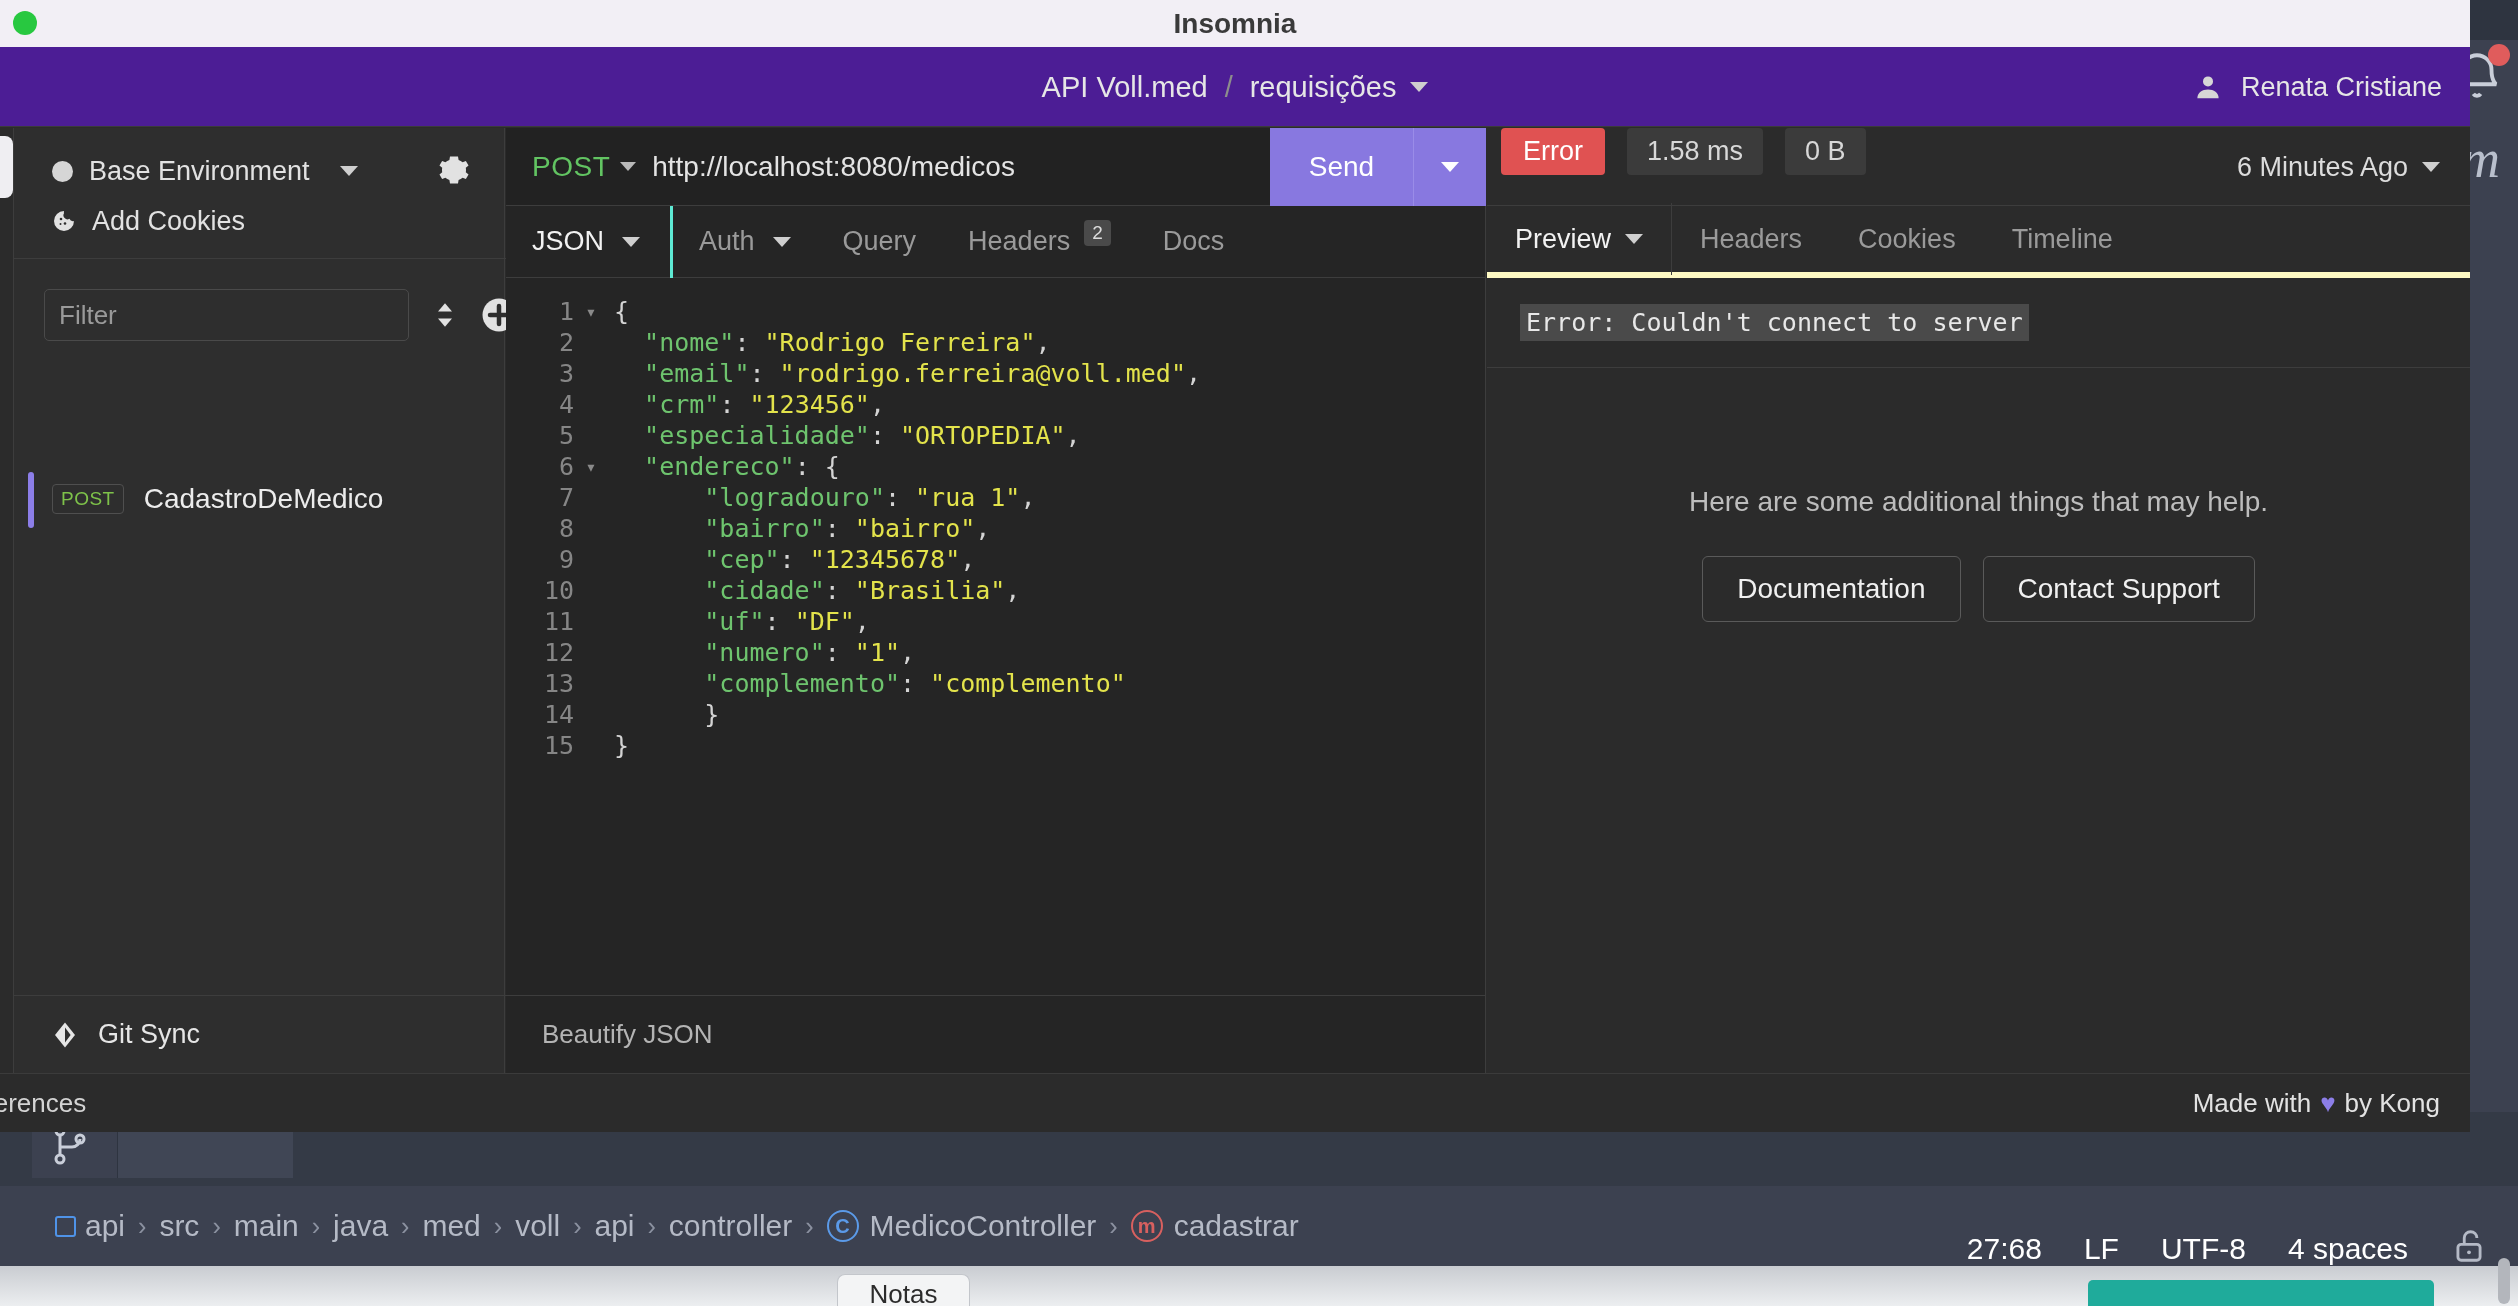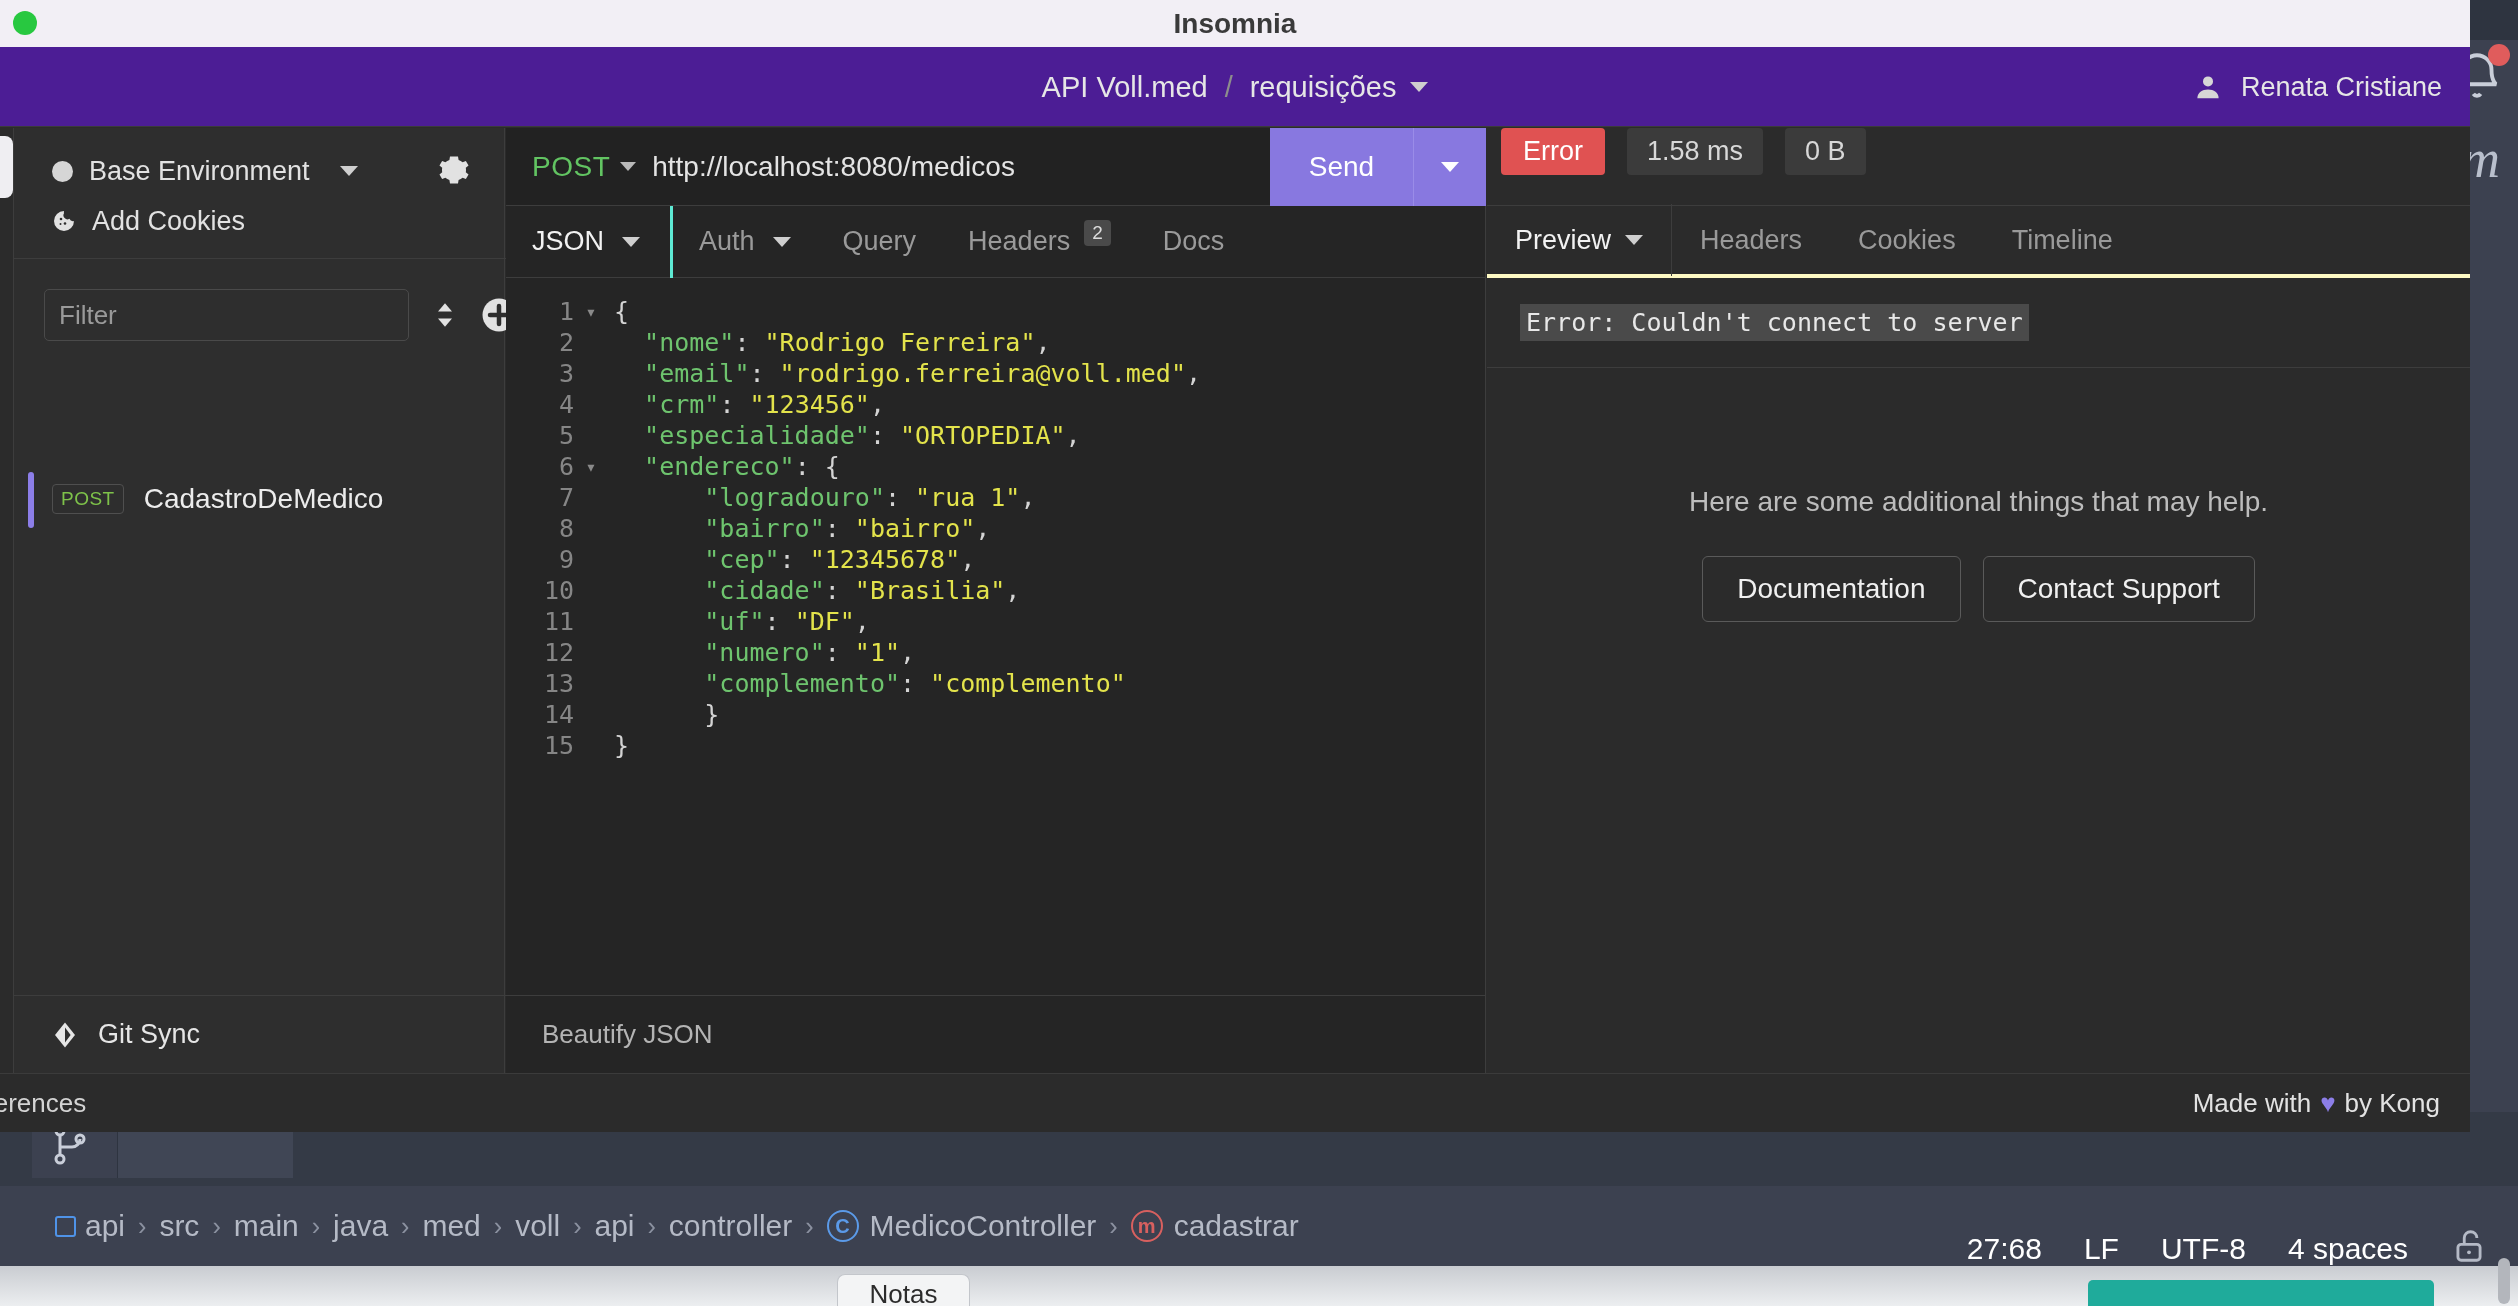--- a/index.html
+++ b/index.html
@@ -352,21 +352,21 @@
   }
   #resp-time {
     position: absolute; right: 30px; top: 0; height: 78px;
     display: flex; align-items: center;
     font-size: 27px; color: #dcdcdc;
   }
 
   #resp-tabs {
     position: absolute; left: 0; top: 78px; width: 983px; height: 72px;
     display: flex; align-items: center;
-    border-bottom: 4px solid #fef9c3;
+    border-bottom: 6px solid #fef9c3;
   }
   .resp-tab {
     display: flex; align-items: center;
     font-size: 27px; color: #9a9a9a; height: 72px; padding: 0 28px;
     cursor: pointer;
   }
   .resp-tab.active {
     color: #f2f2f2;
     border-right: 1px solid #3d3d3d;
   }
@@ -657,20 +657,24 @@
         </div>
 
       <div id="beautify-bar">Beautify JSON</div>
     </div>
 
     <div id="response-pane">
       <div id="resp-status">
         <span id="status-badge">Error</span>
         <span class="meta-chip">1.58 ms</span>
         <span class="meta-chip">0 B</span>
+        <span id="resp-time">
+          <span>6 Minutes Ago</span>
+          <span class="caret"></span>
+        </span>
       </div>
 
       <div id="resp-tabs">
           <div class="resp-tab active">
             <span>Preview</span>
             <span class="caret"></span>
           </div>
           <div class="resp-tab">
             <span>Headers</span>
           </div>

